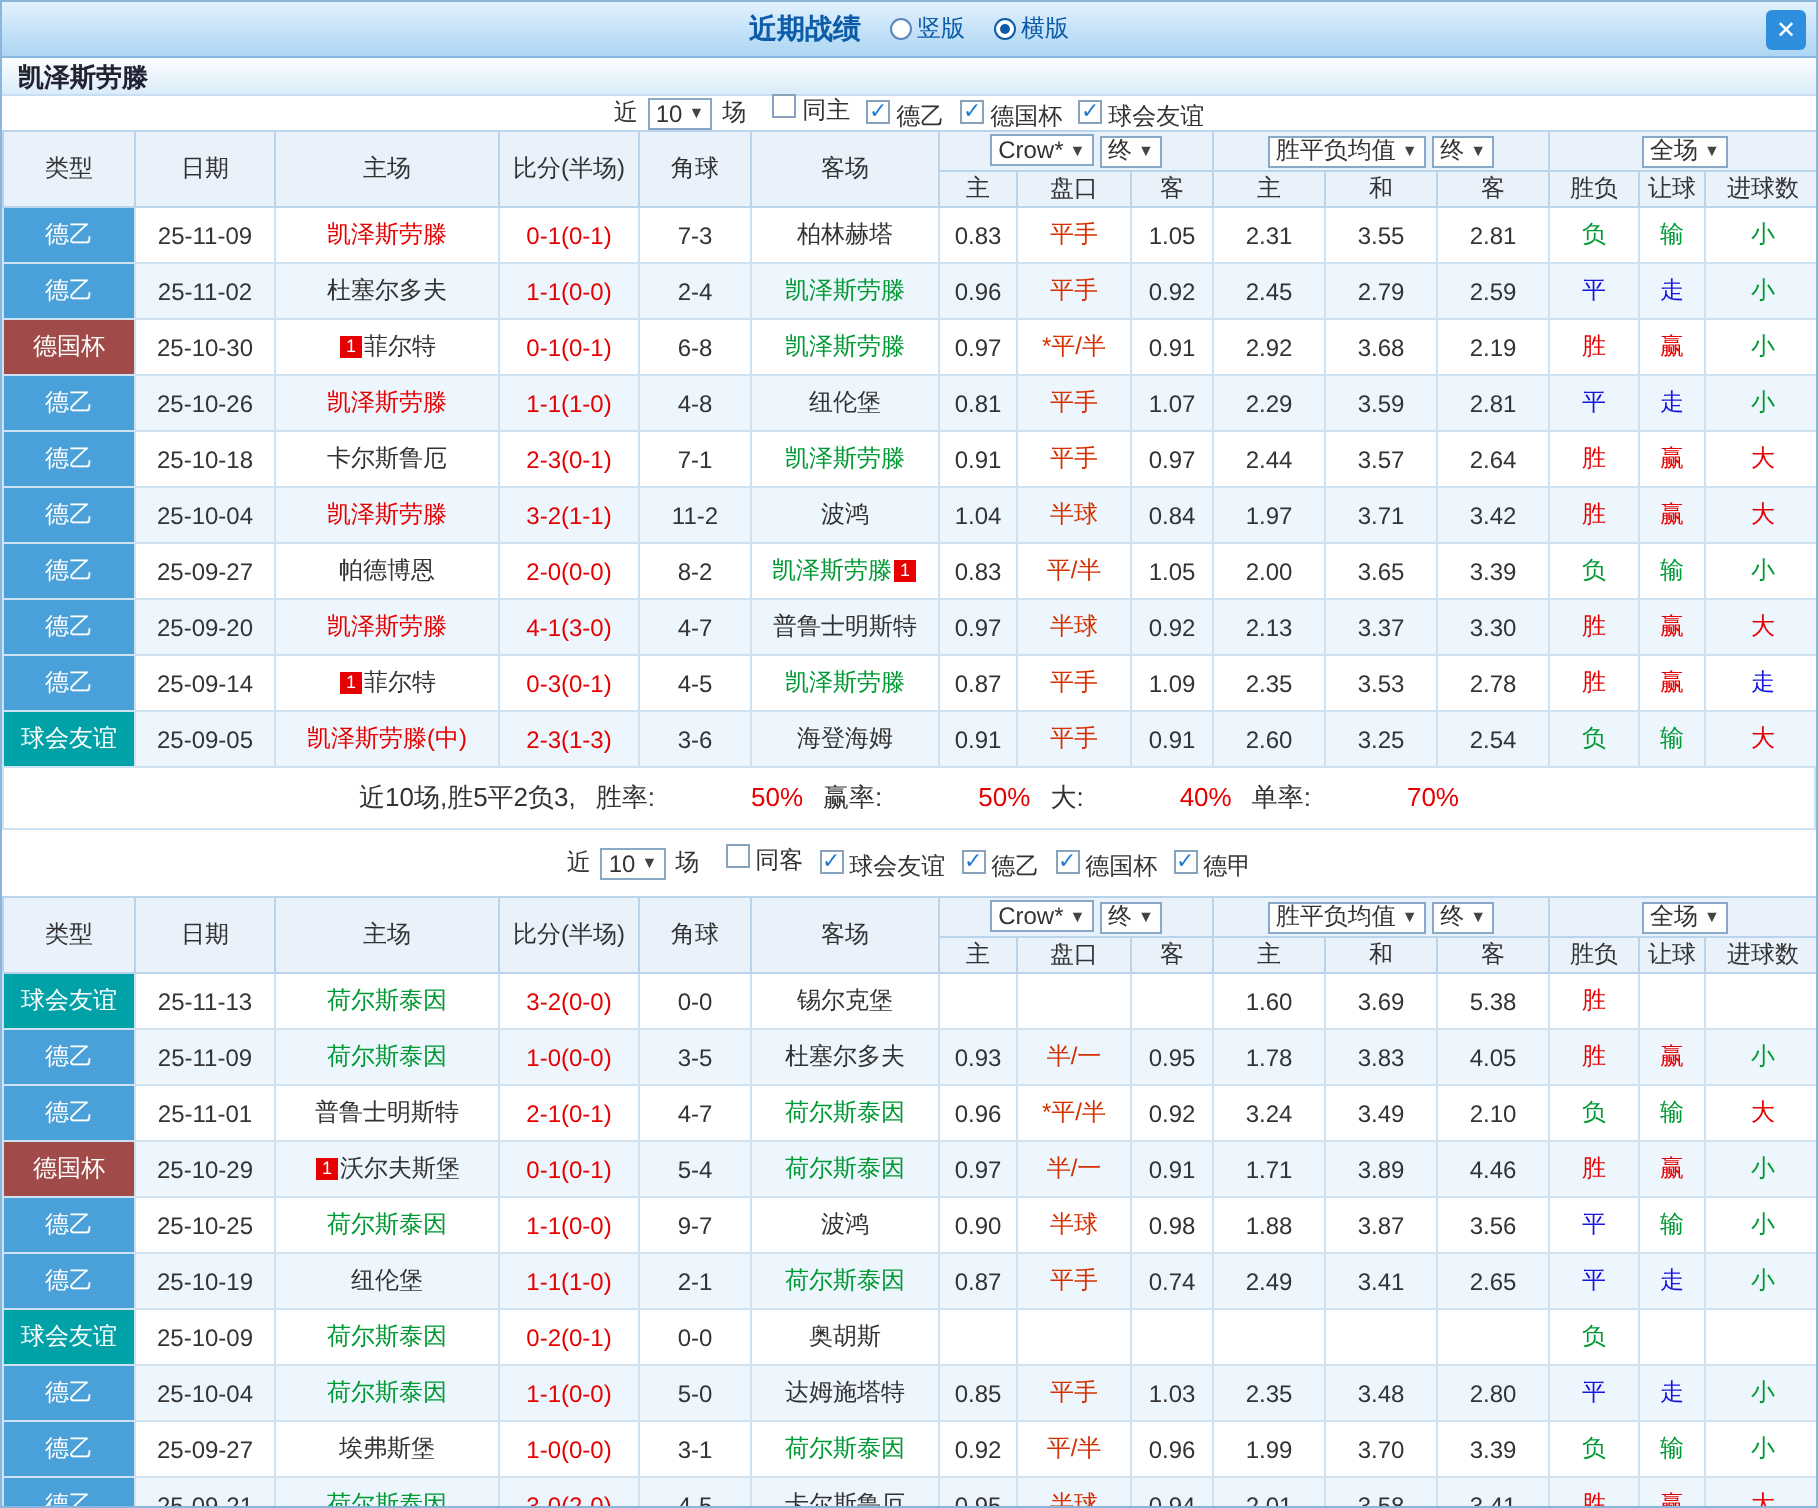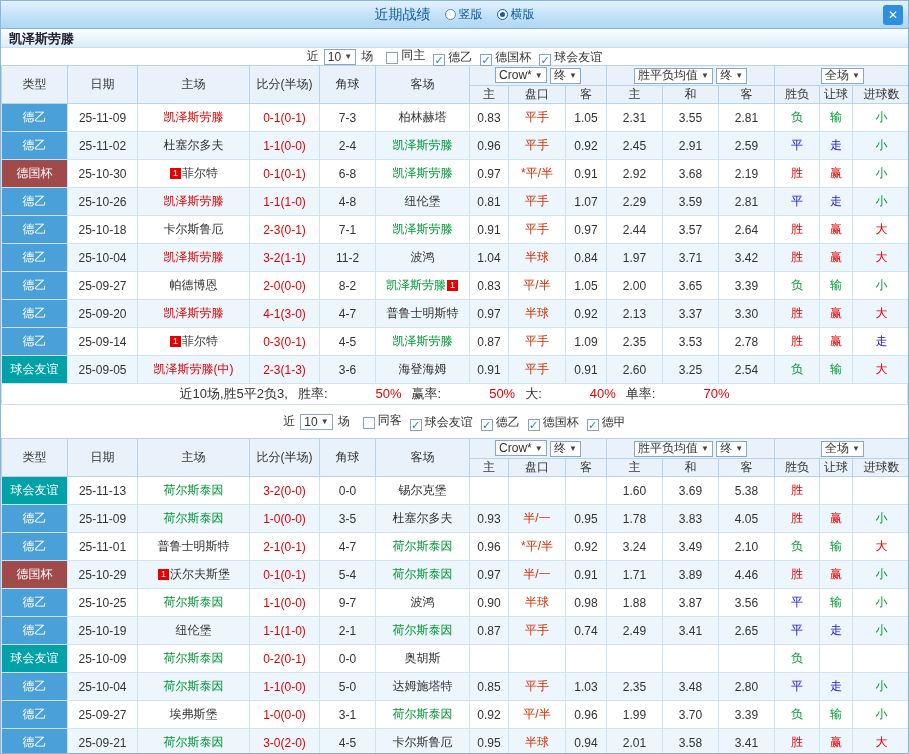--- a/index.html
+++ b/index.html
@@ -3,37 +3,37 @@
 <meta charset="utf-8">
 <style>
   *{margin:0;padding:0;box-sizing:border-box;}
   html,body{width:909px;height:754px;overflow:hidden;background:#fff;
     font-family:"Liberation Sans","DejaVu Sans",sans-serif;}
   .window{width:909px;height:754px;border:1px solid #8ab6dd;overflow:hidden;background:#fff;}
 
   
   .titlebar{height:28px;background:linear-gradient(180deg,#e3f2fd 0%,#c3e1f8 55%,#aed6f2 100%);
     border-bottom:1px solid #86b7e0;display:flex;align-items:center;justify-content:center;position:relative;}
-  .titlebar .title{font-size:14px;font-weight:normal;color:var(--accent);}
+  .titlebar .title{font-size:14px;font-weight:bold;color:var(--accent);}
   .radio{display:inline-flex;align-items:center;gap:3px;margin-left:14px;font-size:12px;color:var(--accent);cursor:pointer;}
   .rdot{width:11px;height:11px;border:1px solid #5a87b8;border-radius:50%;background:#fff;display:inline-block;}
   .rdot.on{border-color:var(--accent);position:relative;}
   .rdot.on::after{content:"";position:absolute;left:2px;top:2px;width:5px;height:5px;border-radius:50%;background:var(--accent);}
   .close{position:absolute;right:5px;top:4px;width:20px;height:20px;background:#2f8fdf;color:#fff;
     border-radius:3px;font-size:12px;line-height:20px;text-align:center;cursor:pointer;}
 
   
   .teambar{height:19px;line-height:19px;background:linear-gradient(180deg,#fdfeff,#d9ecf9);
     border-bottom:1px solid #c9dff1;font-size:13px;font-weight:bold;color:#223;padding-left:8px;}
 
   
   .filter{height:17px;display:flex;align-items:center;justify-content:center;gap:5px;
     font-size:12px;color:#333;background:#fff;}
   .filter.tall{height:33px;}
-  .chk{display:inline-flex;align-items:flex-end;gap:3px;margin-left:8px;cursor:pointer;}
+  .chk{display:inline-flex;align-items:flex-start;gap:3px;margin-left:8px;cursor:pointer;}
   .box{width:12px;height:12px;border:1px solid #8aa3bd;background:#fff;font-size:11px;line-height:10px;
     text-align:center;color:#1e7ad6;font-weight:bold;display:inline-block;}
 
   
   .sel{display:inline-flex;align-items:center;gap:3px;border:1px solid #89a7c6;background:#fff;
     padding:0 3px;height:16px;font-size:12px;color:#333;cursor:pointer;white-space:nowrap;}
   .arr{font-size:8px;color:#444;}
 
   
   table{width:100%;border-collapse:collapse;table-layout:fixed;}
@@ -53,21 +53,21 @@
   td.team.red{color:var(--red);}
   td.team.green{color:var(--green);}
   td.team.blk{color:#333;}
   td.res.red{color:var(--red);}
   td.res.blue{color:var(--blue);}
   td.res.green{color:var(--green);}
   .b1{display:inline-block;background:var(--red);color:#fff;font-size:9px;width:11px;height:11px;
     line-height:11px;margin:0 1px;vertical-align:1px;text-align:center;}
 
   
-  .summary{height:21px;border:1px solid #cfe2f2;border-top:none;display:flex;align-items:center;
+  .summary{height:31px;border:1px solid #cfe2f2;border-top:none;display:flex;align-items:center;
     justify-content:center;font-size:13px;color:#333;gap:10px;background:#fff;}
   .summary .val{color:var(--red);padding-left:48px;}
 </style>
 </head>
 <body>
 
 <div class="window">
 
   <div class="titlebar">
     <span class="title">近期战绩</span>
@@ -194,21 +194,21 @@
             <td class="lg lg-de2">德乙</td>
             <td class="date">25-11-02</td>
             <td class="team blk"><span>杜塞尔多夫</span></td>
             <td class="score">1-1(0-0)</td>
             <td class="num">2-4</td>
             <td class="team green"><span>凯泽斯劳滕</span></td>
             <td class="num">0.96</td>
             <td class="hcap">平手</td>
             <td class="num">0.92</td>
             <td class="num">2.45</td>
-            <td class="num">2.91</td>
+            <td class="num">2.79</td>
             <td class="num">2.59</td>
             <td class="res blue">平</td>
             <td class="res blue">走</td>
             <td class="res green">小</td>
           </tr>
           <tr>
             <td class="lg lg-cup">德国杯</td>
             <td class="date">25-10-30</td>
             <td class="team blk"><span class="b1">1</span><span>菲尔特</span></td>
             <td class="score">0-1(0-1)</td>

